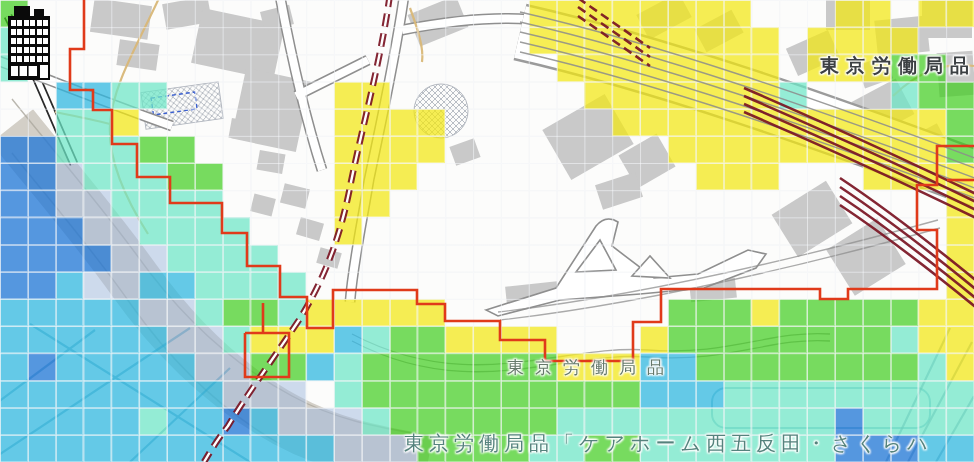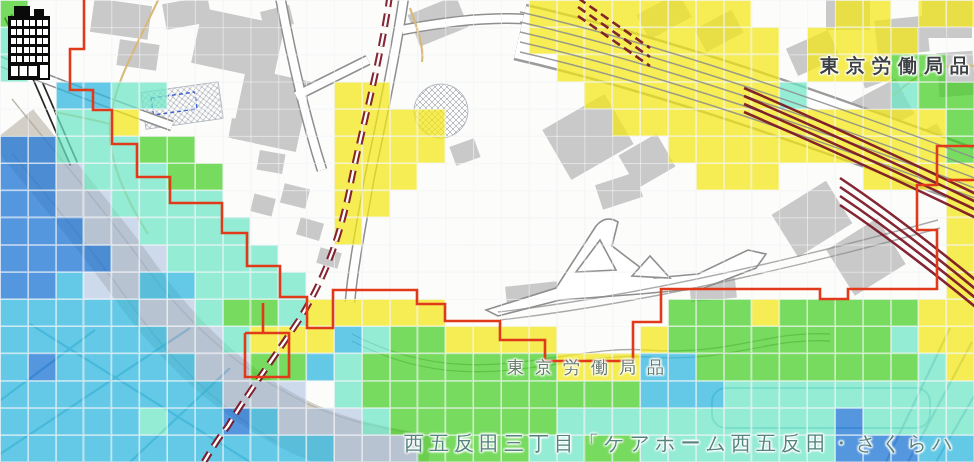--- a/index.html
+++ b/index.html
@@ -593,15 +593,15 @@
       </g>
       <rect x="11" y="66" width="26" height="10"></rect>
       <rect x="18" y="66" width="1.6" height="10" fill="#0a0a0a"></rect>
       <rect x="27" y="66" width="1.6" height="10" fill="#0a0a0a"></rect>
       <rect x="40" y="65" width="8" height="13"></rect>
     </g>
   </svg>
 
   <div class="maplabel" id="label-bureau">東京労働局品</div>
   <div class="maplabel" id="label-district">東京労働局品</div>
-  <div class="maplabel" id="label-facility">西五反田三丁目「ケアホーム西五反田・さくらハ</div>
+  <div class="maplabel" id="label-facility">東京労働局品「ケアホーム西五反田・さくらハ</div>
 
 </div>
 
 </body></html>

